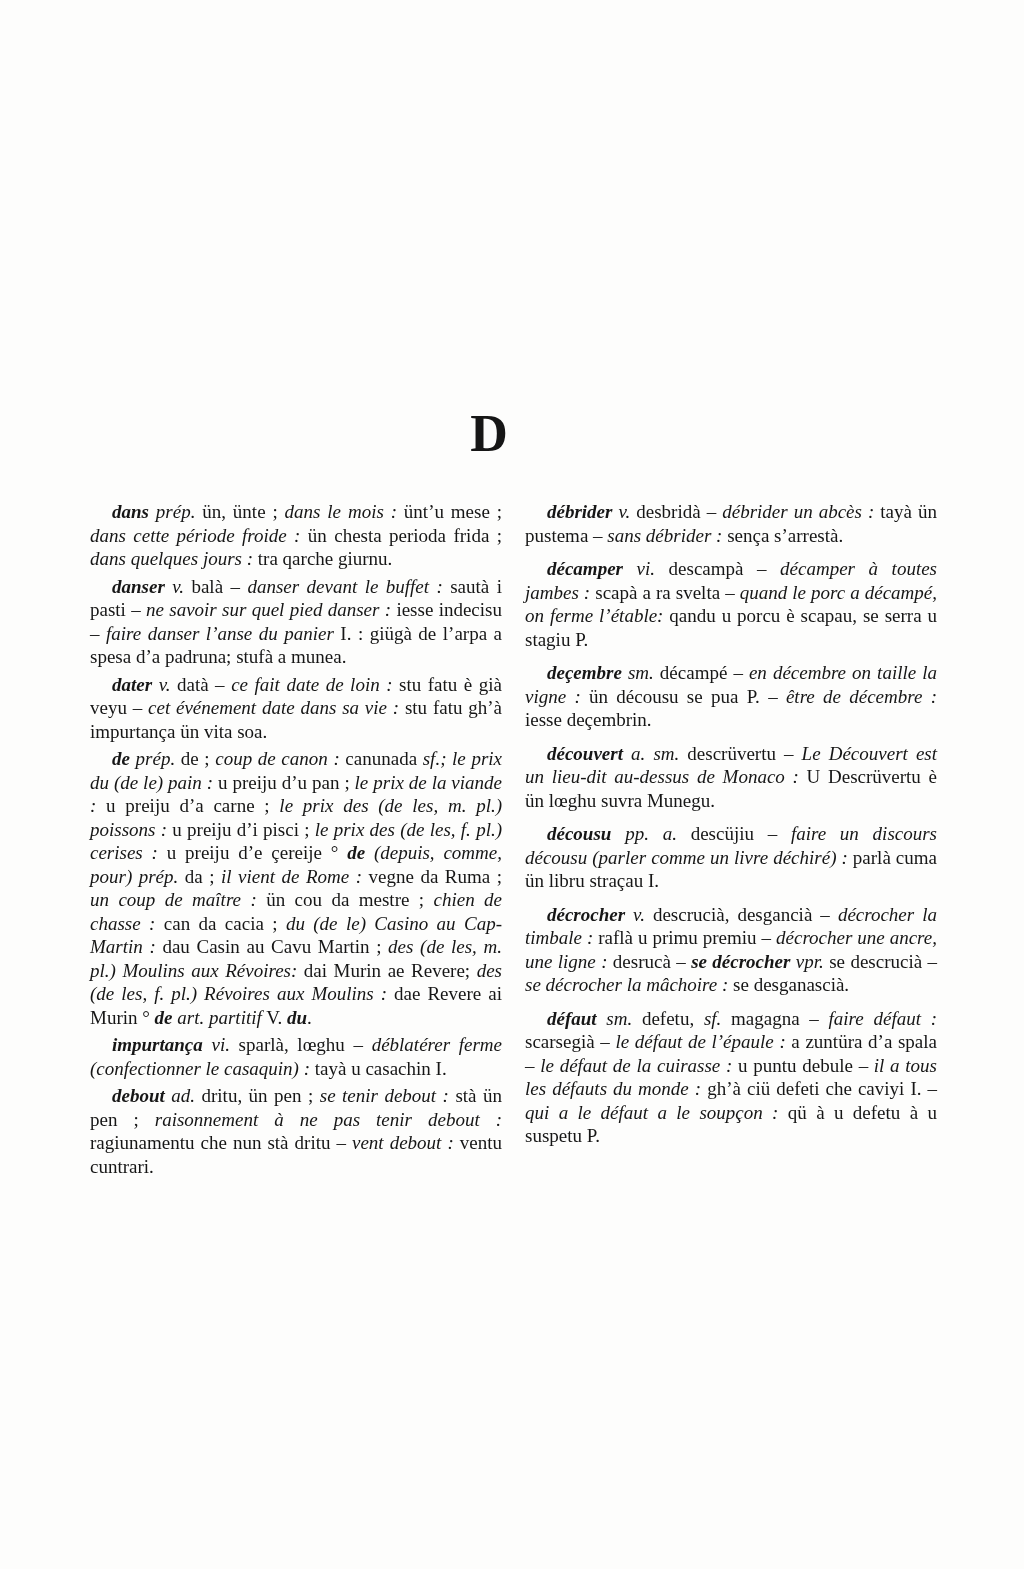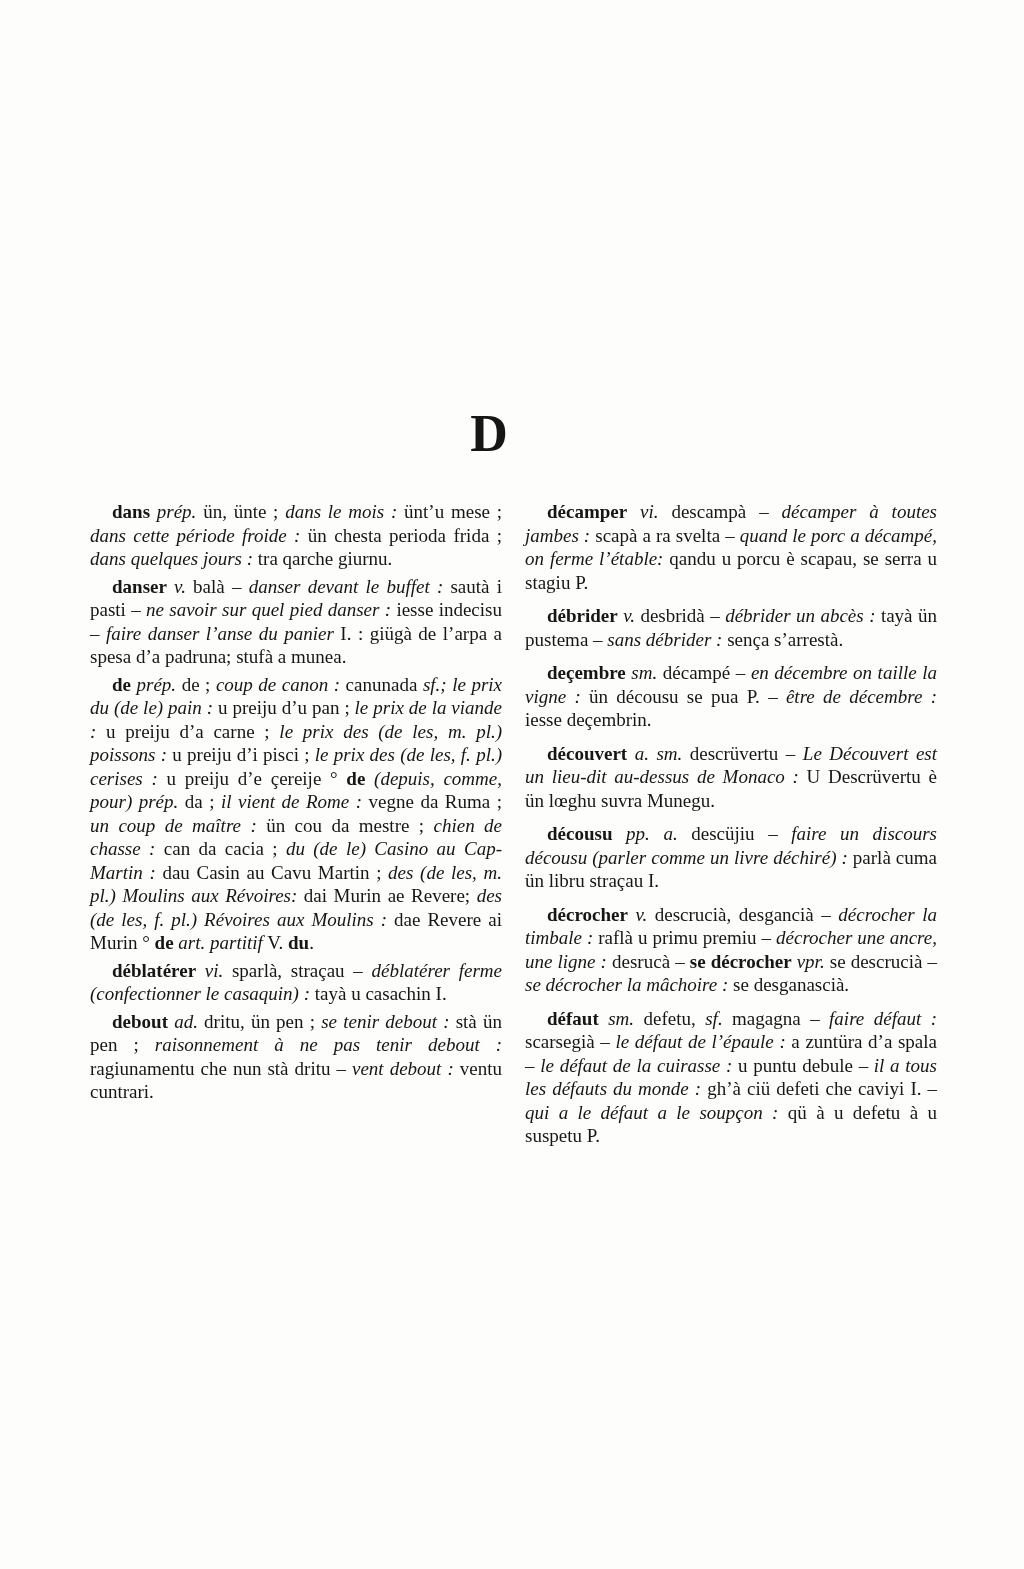--- a/index.html
+++ b/index.html
@@ -39,41 +39,42 @@
     line-height: 23.5px;
     text-align: justify;
   }
   .entry {
     margin: 0 0 4px 0;
     text-indent: 22px;
   }
   .col-right .entry {
     margin-bottom: 10px;
   }
-  .seg-b  { font-weight: bold; }
+  .seg-b  { font-weight: bold; font-style: italic; }
   .seg-i  { font-style: italic; }
   .seg-p  { }
 </style>
 </head>
 <body>
 
 <div class="page">
   <div class="content">
     <div class="section-letter">D</div>
     <div class="columns">
       <div class="column col-left">
           <p class="entry"><span class="seg-b">dans</span><span class="seg-i"> prép.</span><span class="seg-p"> ün, ünte ; </span><span class="seg-i">dans le mois :</span><span class="seg-p"> ünt’u mese ; </span><span class="seg-i">dans cette période froide :</span><span class="seg-p"> ün chesta perioda frida ; </span><span class="seg-i">dans quelques jours :</span><span class="seg-p"> tra qarche giurnu.</span></p>
           <p class="entry"><span class="seg-b">danser</span><span class="seg-i"> v.</span><span class="seg-p"> balà – </span><span class="seg-i">danser devant le buffet :</span><span class="seg-p"> sautà i pasti – </span><span class="seg-i">ne savoir sur quel pied danser :</span><span class="seg-p"> iesse indecisu – </span><span class="seg-i">faire danser l’anse du panier</span><span class="seg-p"> I. : giügà de l’arpa a spesa d’a padruna; stufà a munea.</span></p>
+          <p class="entry"><span class="seg-b">dater</span><span class="seg-i"> v.</span><span class="seg-p"> datà – </span><span class="seg-i">ce fait date de loin :</span><span class="seg-p"> stu fatu è già veyu – </span><span class="seg-i">cet événement date dans sa vie :</span><span class="seg-p"> stu fatu gh’à impurtança ün vita soa.</span></p>
           <p class="entry"><span class="seg-b">de</span><span class="seg-i"> prép.</span><span class="seg-p"> de ; </span><span class="seg-i">coup de canon :</span><span class="seg-p"> canunada </span><span class="seg-i">sf.;</span><span class="seg-p"> </span><span class="seg-i">le prix du (de le) pain :</span><span class="seg-p"> u preiju d’u pan ; </span><span class="seg-i">le prix de la viande :</span><span class="seg-p"> u preiju d’a carne ; </span><span class="seg-i">le prix des (de les, m. pl.) poissons :</span><span class="seg-p"> u preiju d’i pisci ; </span><span class="seg-i">le prix des (de les, f. pl.) cerises :</span><span class="seg-p"> u preiju d’e çereije ° </span><span class="seg-b">de</span><span class="seg-i"> (depuis, comme, pour) prép.</span><span class="seg-p"> da ; </span><span class="seg-i">il vient de Rome :</span><span class="seg-p"> vegne da Ruma ; </span><span class="seg-i">un coup de maître :</span><span class="seg-p"> ün cou da mestre ; </span><span class="seg-i">chien de chasse :</span><span class="seg-p"> can da cacia ; </span><span class="seg-i">du (de le) Casino au Cap-Martin :</span><span class="seg-p"> dau Casin au Cavu Martin ; </span><span class="seg-i">des (de les, m. pl.) Moulins aux Révoires:</span><span class="seg-p"> dai Murin ae Revere; </span><span class="seg-i">des (de les, f. pl.) Révoires aux Moulins :</span><span class="seg-p"> dae Revere ai Murin ° </span><span class="seg-b">de</span><span class="seg-i"> art. partitif</span><span class="seg-p"> V. </span><span class="seg-b">du</span><span class="seg-p">.</span></p>
-          <p class="entry"><span class="seg-b">déblatérer</span><span class="seg-i"> vi.</span><span class="seg-p"> sparlà, straçau – </span><span class="seg-i">déblatérer ferme (confectionner le casaquin) :</span><span class="seg-p"> tayà u casachin I.</span></p>
+          <p class="entry"><span class="seg-b">impurtança</span><span class="seg-i"> vi.</span><span class="seg-p"> sparlà, lœghu – </span><span class="seg-i">déblatérer ferme (confectionner le casaquin) :</span><span class="seg-p"> tayà u casachin I.</span></p>
           <p class="entry"><span class="seg-b">debout</span><span class="seg-i"> ad.</span><span class="seg-p"> dritu, ün pen ; </span><span class="seg-i">se tenir debout :</span><span class="seg-p"> stà ün pen ; </span><span class="seg-i">raisonnement à ne pas tenir debout :</span><span class="seg-p"> ragiunamentu che nun stà dritu – </span><span class="seg-i">vent debout :</span><span class="seg-p"> ventu cuntrari.</span></p>
         </div>
       <div class="column col-right">
+          <p class="entry"><span class="seg-b">débrider</span><span class="seg-i"> v.</span><span class="seg-p"> desbridà – </span><span class="seg-i">débrider un abcès :</span><span class="seg-p"> tayà ün pustema – </span><span class="seg-i">sans débrider :</span><span class="seg-p"> sença s’arrestà.</span></p>
           <p class="entry"><span class="seg-b">décamper</span><span class="seg-i"> vi.</span><span class="seg-p"> descampà – </span><span class="seg-i">décamper à toutes jambes :</span><span class="seg-p"> scapà a ra svelta – </span><span class="seg-i">quand le porc a décampé, on ferme l’étable:</span><span class="seg-p"> qandu u porcu è scapau, se serra u stagiu P.</span></p>
-          <p class="entry"><span class="seg-b">débrider</span><span class="seg-i"> v.</span><span class="seg-p"> desbridà – </span><span class="seg-i">débrider un abcès :</span><span class="seg-p"> tayà ün pustema – </span><span class="seg-i">sans débrider :</span><span class="seg-p"> sença s’arrestà.</span></p>
           <p class="entry"><span class="seg-b">deçembre</span><span class="seg-i"> sm.</span><span class="seg-p"> décampé – </span><span class="seg-i">en décembre on taille la vigne :</span><span class="seg-p"> ün décousu se pua P. – </span><span class="seg-i">être de décembre :</span><span class="seg-p"> iesse deçembrin.</span></p>
           <p class="entry"><span class="seg-b">découvert</span><span class="seg-i"> a. sm.</span><span class="seg-p"> descrüvertu – </span><span class="seg-i">Le Découvert est un lieu-dit au-dessus de Monaco :</span><span class="seg-p"> U Descrüvertu è ün lœghu suvra Munegu.</span></p>
           <p class="entry"><span class="seg-b">décousu</span><span class="seg-i"> pp. a.</span><span class="seg-p"> descüjiu – </span><span class="seg-i">faire un discours décousu (parler comme un livre déchiré) :</span><span class="seg-p"> parlà cuma ün libru straçau I.</span></p>
           <p class="entry"><span class="seg-b">décrocher</span><span class="seg-i"> v.</span><span class="seg-p"> descrucià, desgancià – </span><span class="seg-i">décrocher la timbale :</span><span class="seg-p"> raflà u primu premiu – </span><span class="seg-i">décrocher une ancre, une ligne :</span><span class="seg-p"> desrucà – </span><span class="seg-b">se décrocher</span><span class="seg-i"> vpr.</span><span class="seg-p"> se descrucià – </span><span class="seg-i">se décrocher la mâchoire :</span><span class="seg-p"> se desganascià.</span></p>
           <p class="entry"><span class="seg-b">défaut</span><span class="seg-i"> sm.</span><span class="seg-p"> defetu, </span><span class="seg-i">sf.</span><span class="seg-p"> magagna – </span><span class="seg-i">faire défaut :</span><span class="seg-p"> scarsegià – </span><span class="seg-i">le défaut de l’épaule :</span><span class="seg-p"> a zuntüra d’a spala – </span><span class="seg-i">le défaut de la cuirasse :</span><span class="seg-p"> u puntu debule – </span><span class="seg-i">il a tous les défauts du monde :</span><span class="seg-p"> gh’à ciü defeti che caviyi I. – </span><span class="seg-i">qui a le défaut a le soupçon :</span><span class="seg-p"> qü à u defetu à u suspetu P.</span></p>
         </div>
     </div>
   </div>
 </div>
 

